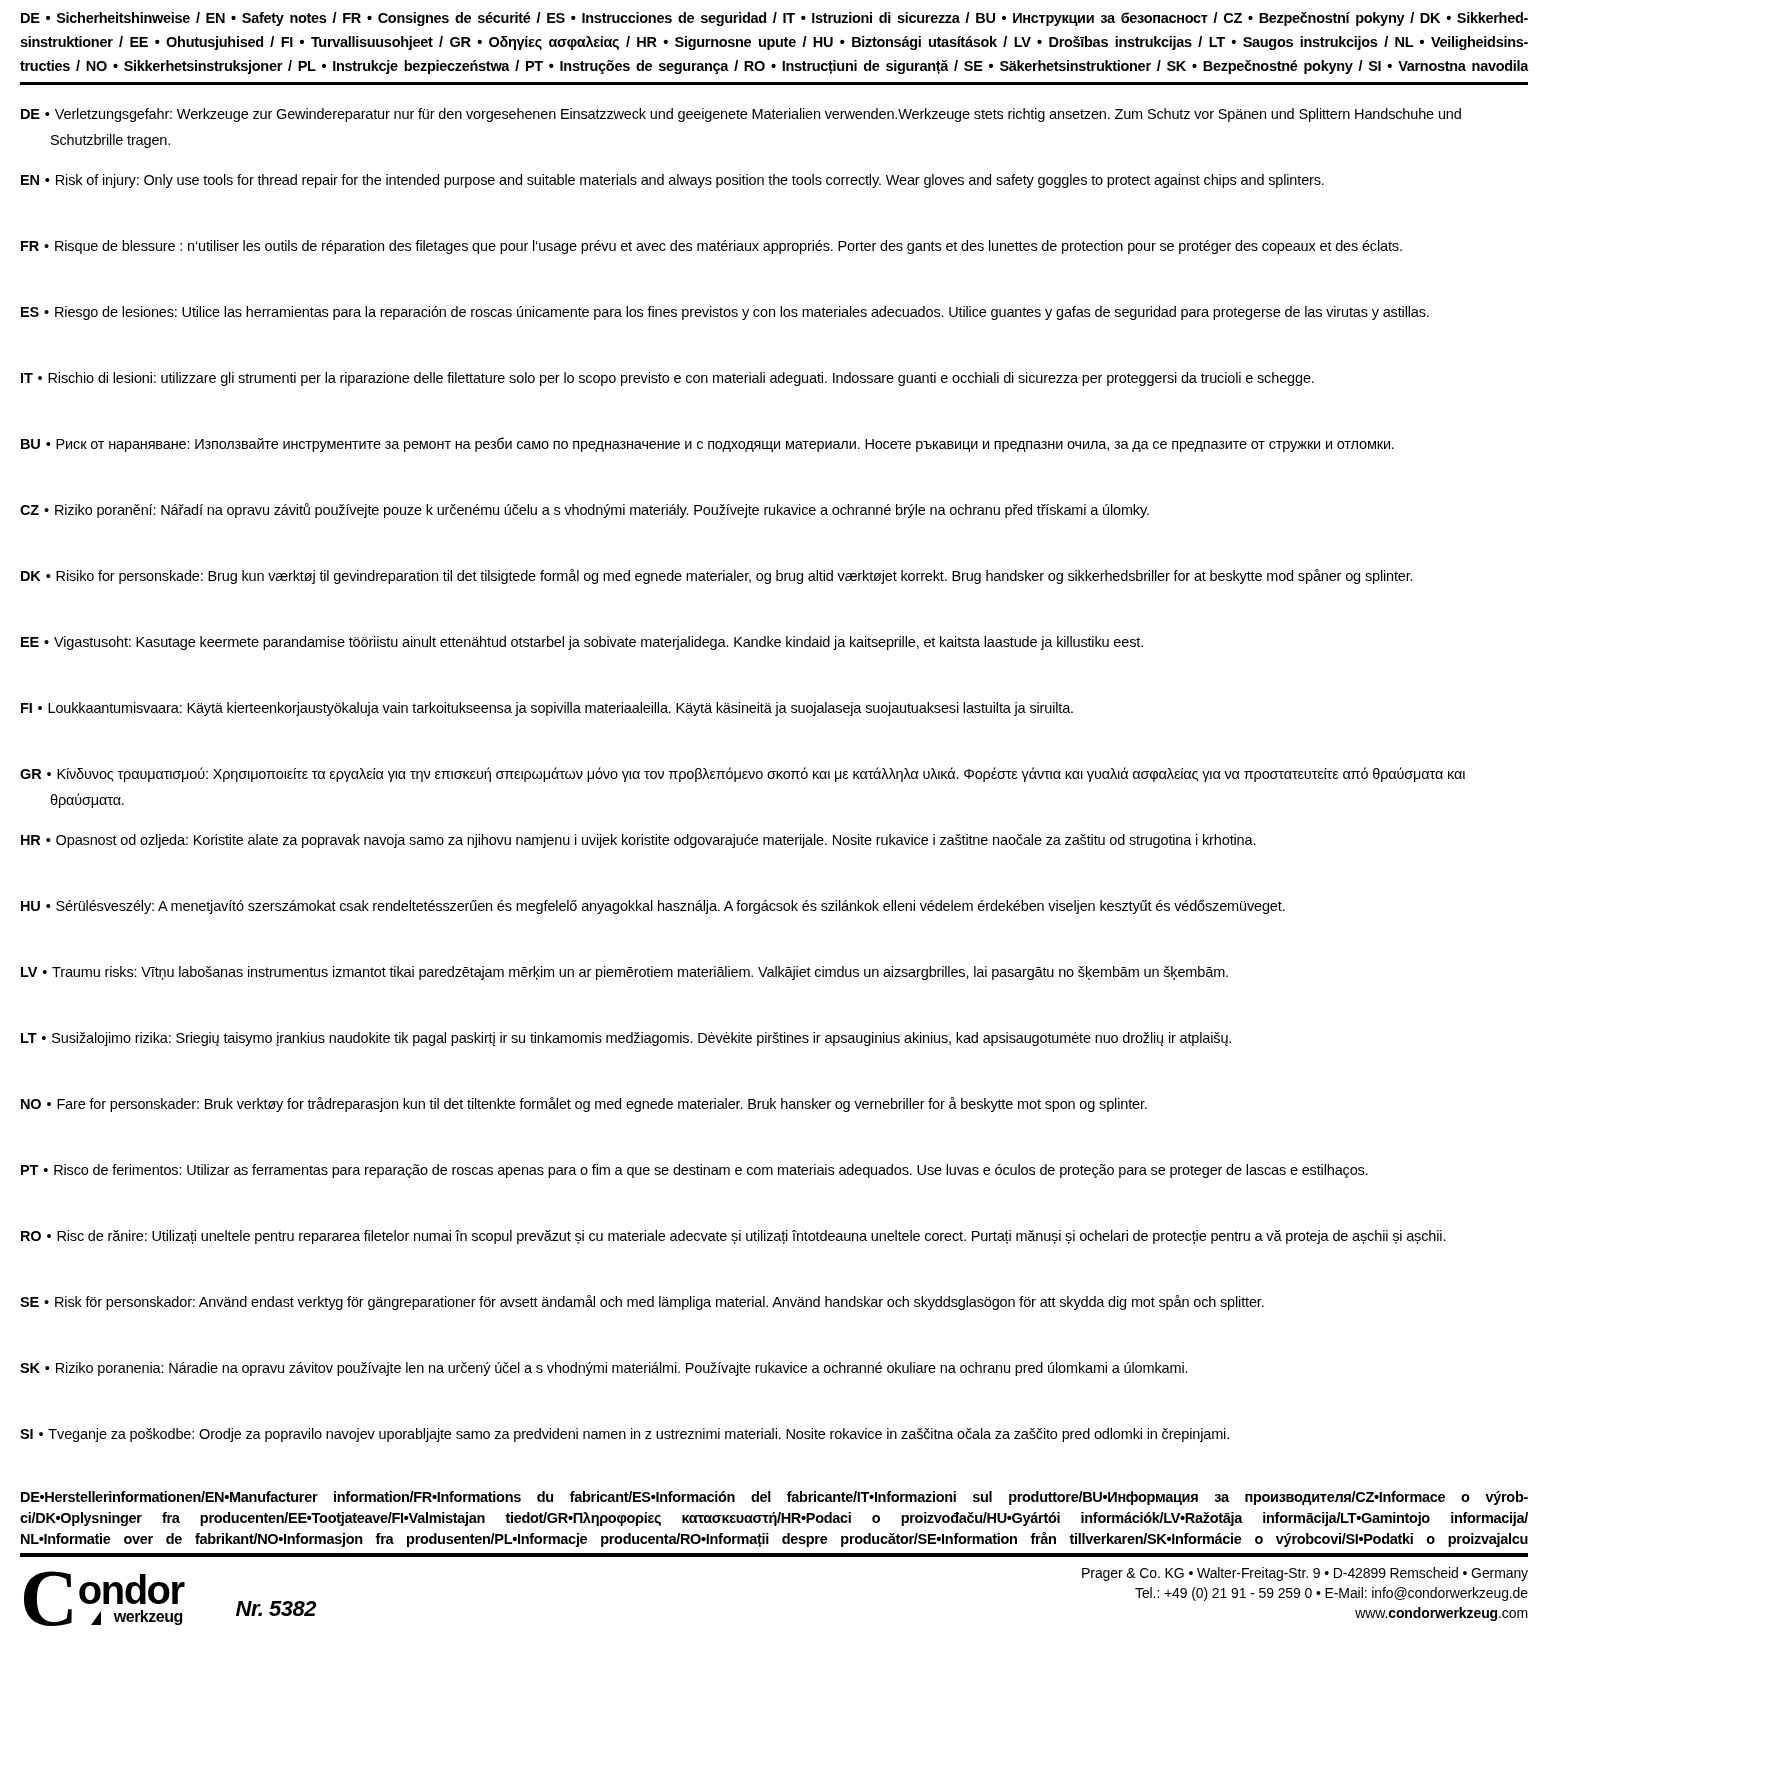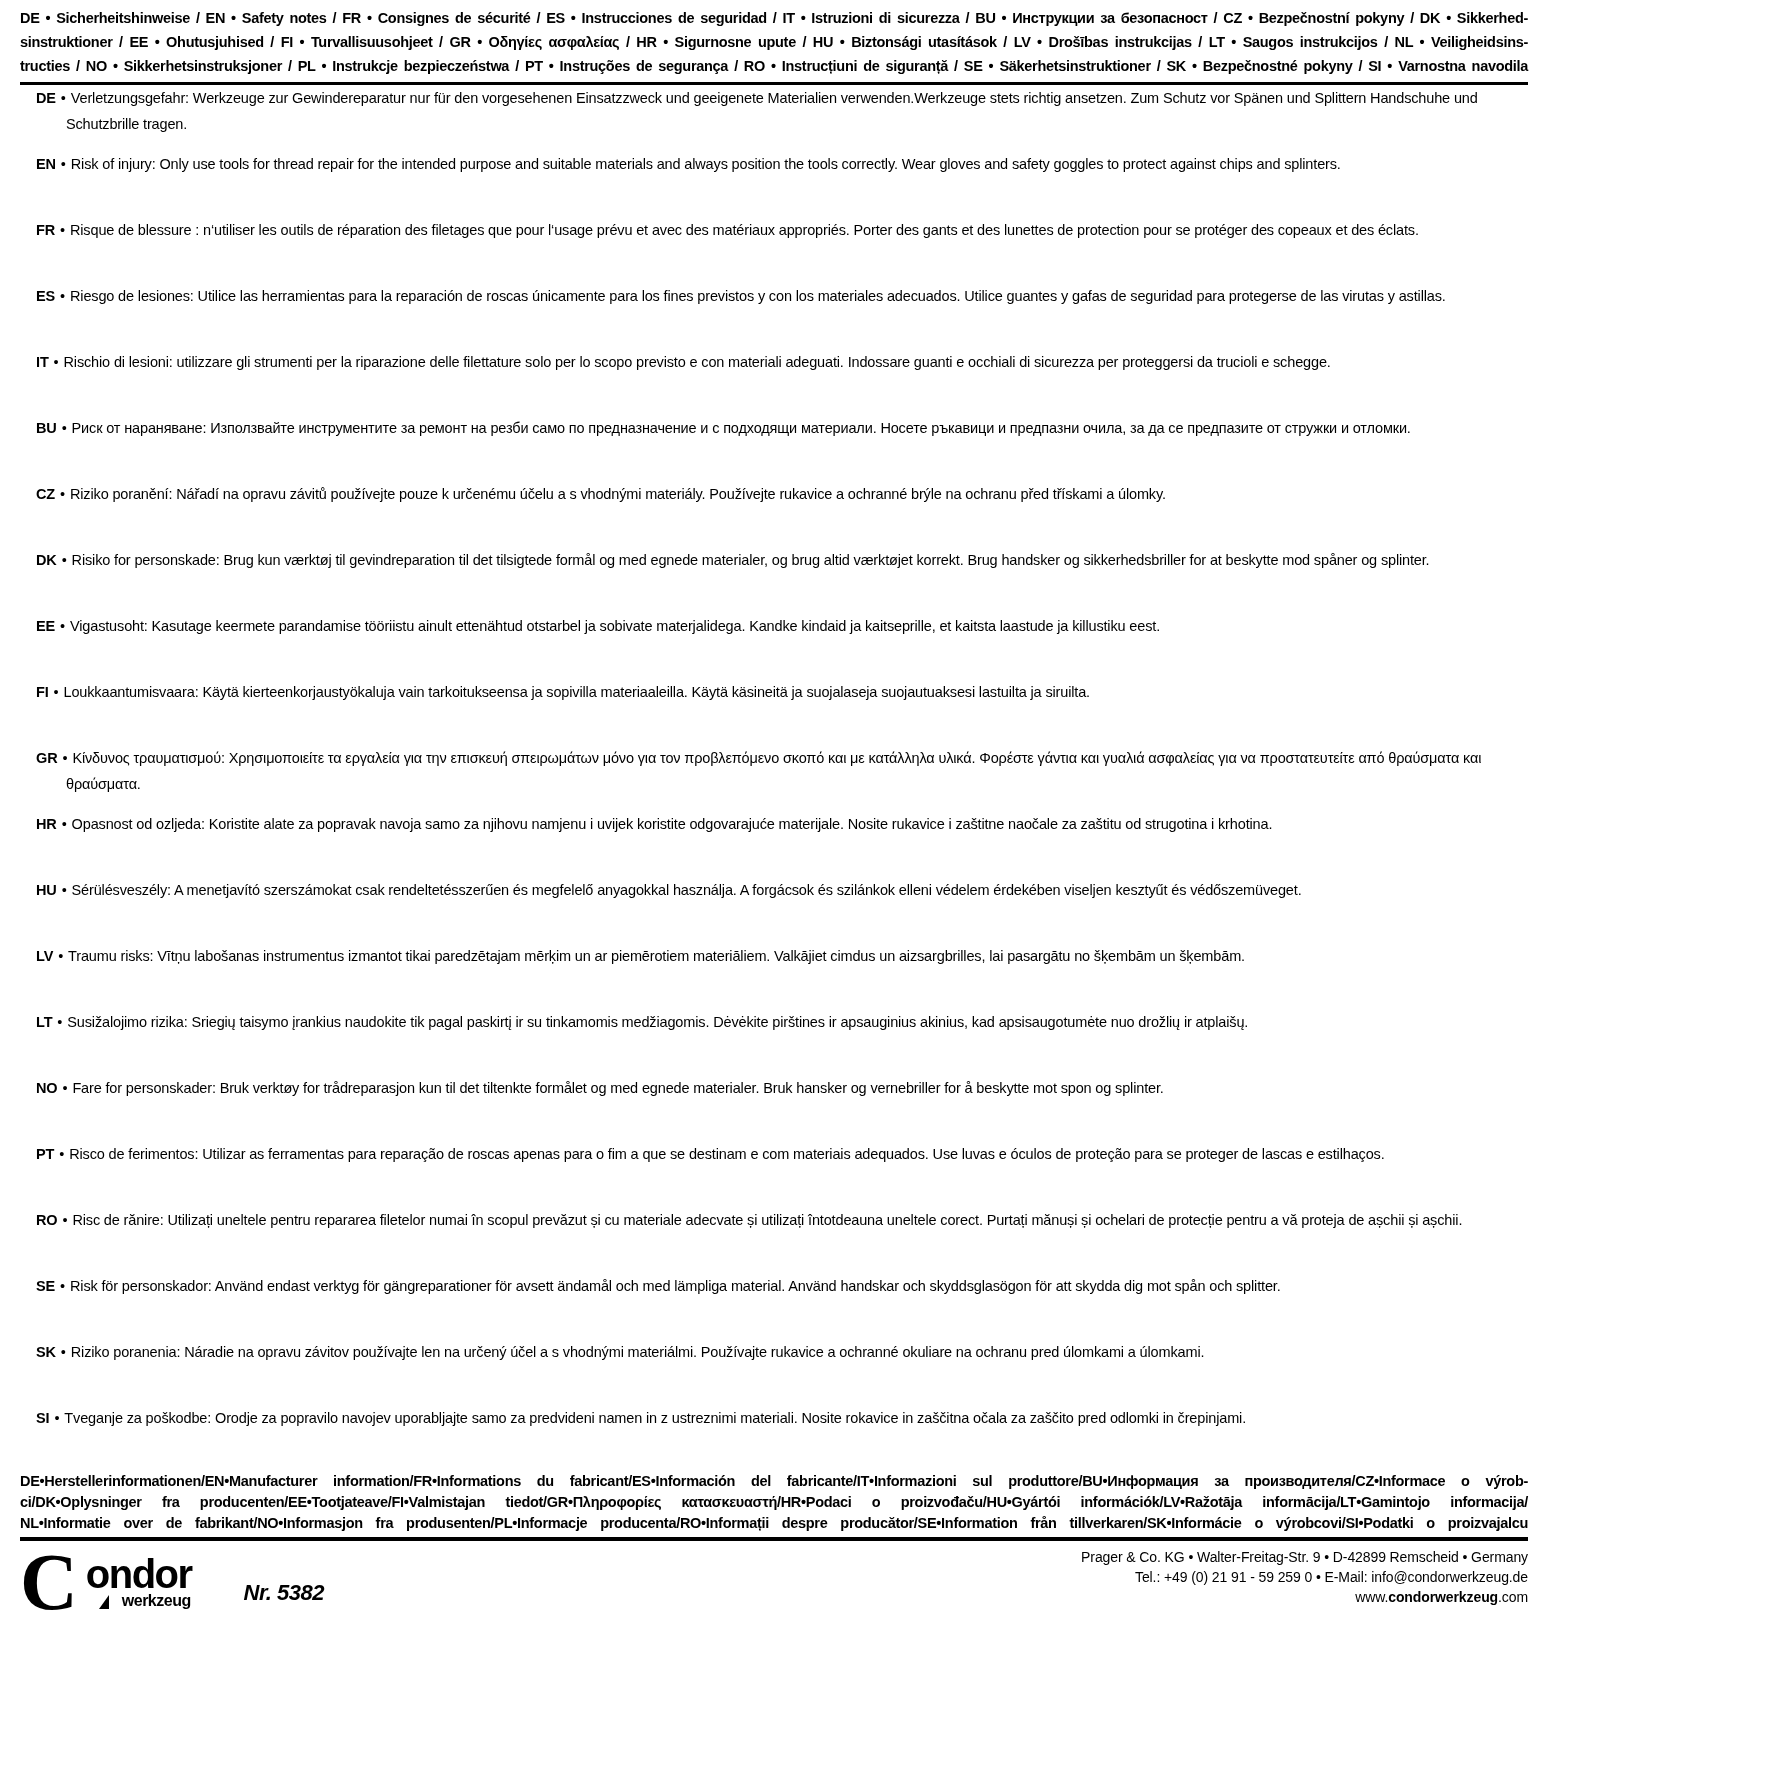--- a/index.html
+++ b/index.html
@@ -8,41 +8,41 @@
   .page { width:1560px; height:1772px; padding:6px 32px 0 20px; }
 
   .doc-header { padding-bottom:4px; }
   .header-line {
     font-weight:700; font-size:14.5px; letter-spacing:-0.3px; line-height:24px;
     text-align:justify; text-align-last:justify; white-space:normal;
   }
   .divider { height:3px; background:#000; }
   .divider.thick { height:4px; margin-top:3px; }
 
-  .notes { padding-top:0;margin-left:16px; }
+  .notes { padding-top:16px; }
   .entry {
     height:66px; font-size:14.5px; letter-spacing:-0.15px; line-height:26px;
     padding-left:30px; text-indent:-30px; text-align:justify;
   }
   .entry .code { font-weight:700; }
   .entry .sep { padding:0 5px; }
   .note-text { white-space:pre-line; }
 
   .mfr-line {
     font-weight:700; font-size:14.5px; letter-spacing:-0.3px; word-spacing:-2px;
     line-height:21px; text-align:justify; text-align-last:justify;
   }
 
   .bottom { display:flex; justify-content:space-between; align-items:flex-end; margin-top:6px; }
   .logo-row { display:flex; align-items:flex-end; }
   .logo-c {
     font-family:"Liberation Serif", serif; font-weight:700; font-size:80px;
     line-height:58px; letter-spacing:-2px;
   }
-  .logo-stack { display:flex; flex-direction:column; margin-left:10px; }
+  .logo-stack { display:flex; flex-direction:column; margin-left:2px; }
   .logo-name { font-weight:700; font-size:40px; line-height:32px; letter-spacing:-1.5px; }
   .logo-sub {
     display:flex; align-items:flex-end; gap:13px; margin-left:13px;
     font-weight:700; font-size:16px; line-height:21px; letter-spacing:-0.5px;
   }
   .logo-tick { width:0; height:0; border-right:10px solid #000; border-top:14px solid transparent; margin-bottom:2px; }
   .product-number {
     font-weight:700; font-style:italic; font-size:22px; line-height:31px;
     margin-left:52px; margin-bottom:3px; letter-spacing:-0.5px;
   }

